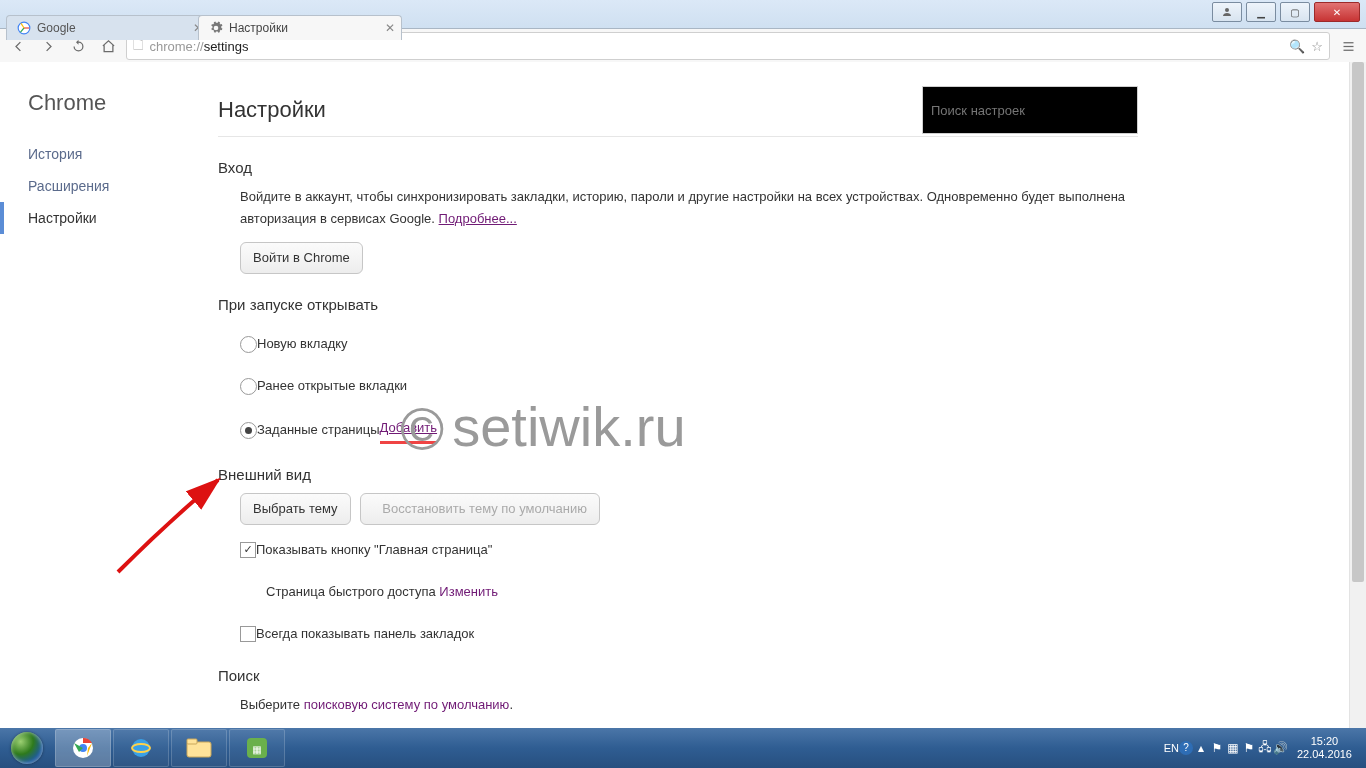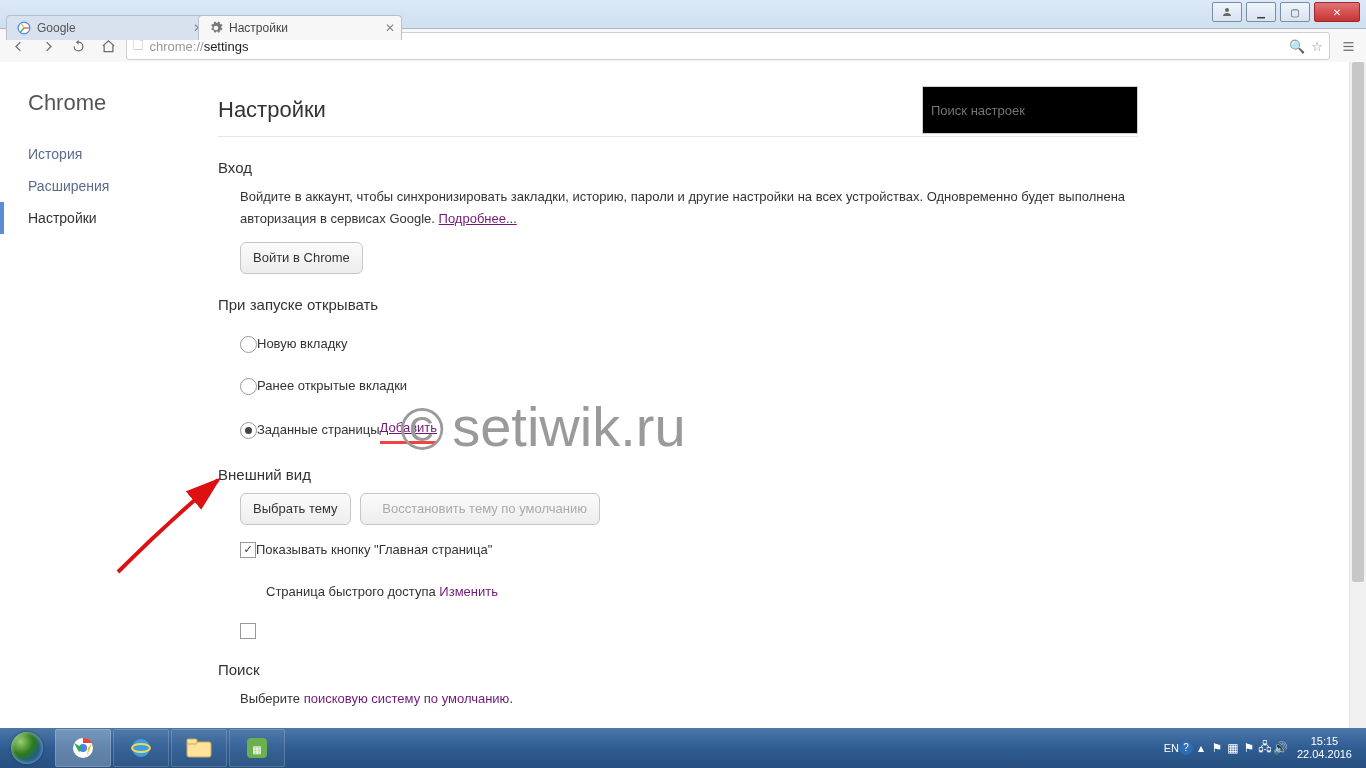--- a/index.html
+++ b/index.html
@@ -194,20 +194,21 @@
         <span class="btn" disabled="" style="margin-left:6px;padding-left:21px;">Восстановить тему по умолчанию</span>
         <div class="check-row" style="margin-top:14px;">
           <span class="checkbox checked"></span>
           <span>Показывать кнопку "Главная страница"</span>
         </div>
         <div class="indent2">
           <span>Страница быстрого доступа </span><a class="link" style="text-decoration:none;">Изменить</a>
         </div>
         <div class="check-row">
           <span class="checkbox"></span>
+          <span>Всегда показывать панель закладок</span>
         </div>
       </div>
 
       <h2 class="section">Поиск</h2>
       <div class="section-body">
         <span>Выберите </span><a class="link" style="text-decoration:none;margin-top:34px;">поисковую систему по умолчанию</a><span>.</span>
       </div>
 
     </div>
   </div>
@@ -259,17 +260,17 @@
   <div class="tray">
     <span>EN</span>
     <span class="tray-ico" style="background:#2e6db5;border-radius:50%;width:14px;height:14px;line-height:14px;font-size:10px;">?</span>
     <span class="tray-ico">▴</span>
     <span class="tray-ico">⚑</span>
     <span class="tray-ico">▦</span>
     <span class="tray-ico">⚑</span>
     <span class="tray-ico">🖧</span>
     <span class="tray-ico">🔊</span>
     <div class="clock">
-      <div>15:15</div>
+      <div>15:20</div>
       <div>22.04.2016</div>
     </div>
   </div>
 </div>
 
 </body></html>

